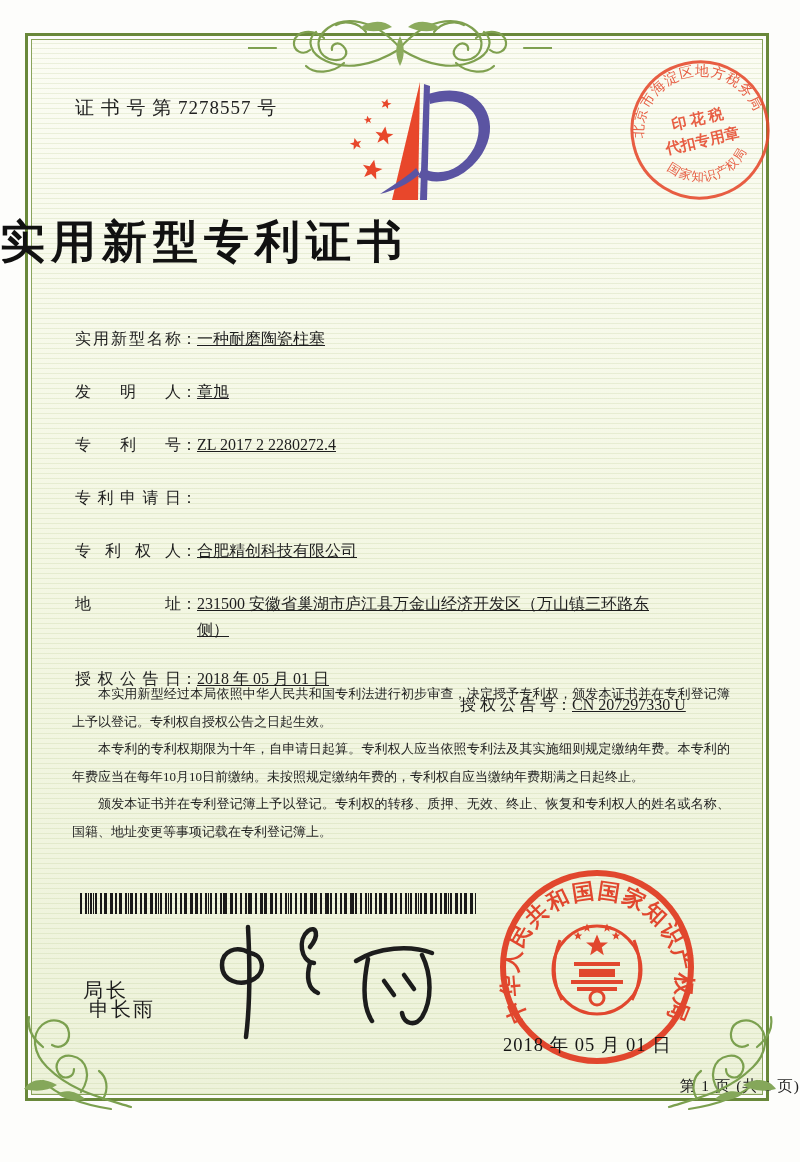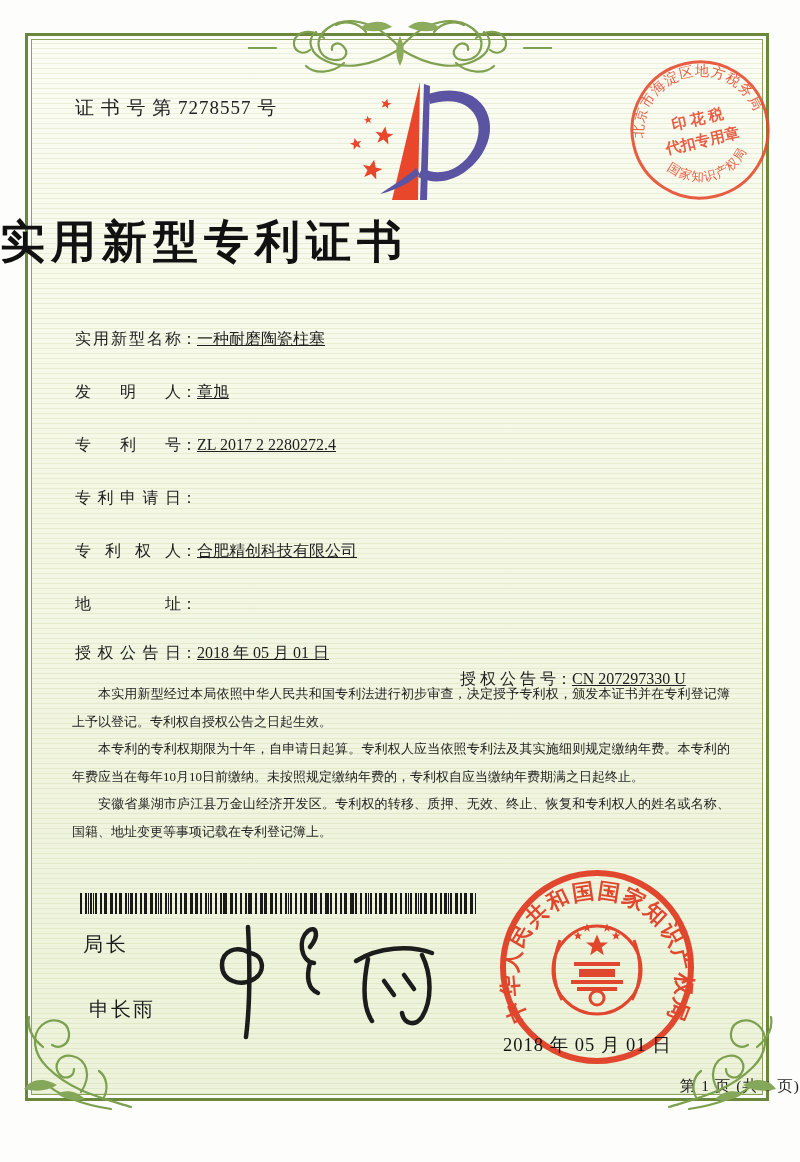--- a/index.html
+++ b/index.html
@@ -57,21 +57,21 @@
   .body-text p{margin:0; text-indent:2em;}
 
   .barcode{
     position:absolute; left:80px; top:893px; width:396px; height:21px;
     background-image:
       repeating-linear-gradient(90deg,#191919 0 2px, rgba(0,0,0,0) 2px 5px),
       repeating-linear-gradient(90deg,#191919 0 1px, rgba(0,0,0,0) 1px 8px),
       repeating-linear-gradient(90deg,#191919 0 1px, rgba(0,0,0,0) 1px 13px);
   }
 
-  .director-title{position:absolute; left:83px; top:931px; font-size:20px; letter-spacing:3px;}
+  .director-title{position:absolute; left:83px; top:977px; font-size:20px; letter-spacing:3px;}
   .director-name{position:absolute; left:89px; top:996px; font-size:20px; letter-spacing:2px;}
   .signature{position:absolute; left:198px; top:905px; width:250px; height:145px;}
 
   .seal{position:absolute; left:490px; top:860px; width:214px; height:214px; mix-blend-mode:multiply; opacity:.93;}
   .seal-date{position:absolute; left:503px; top:1032px; font-size:18.5px; letter-spacing:1px; color:#161616;}
 
   .footer{
     position:absolute; left:0; top:1076px; width:100%;
     text-align:right; font-size:15.5px; letter-spacing:1px;
   }
@@ -206,37 +206,38 @@
           <span class="field-colon">：</span>
       </div>
       <div class="field-row">
         <span class="field-label">专 利 权 人</span>
           <span class="field-colon">：</span>
         <span class="field-value">合肥精创科技有限公司</span>
       </div>
       <div class="field-row row-address">
         <span class="field-label">地　　　　址</span>
           <span class="field-colon">：</span>
+        <span class="field-value">231500 安徽省巢湖市庐江县万金山经济开发区（万山镇三环路东侧）</span>
       </div>
       <div class="field-row grant-row">
         <span class="field-label">授权公告日</span>
           <span class="field-colon">：</span>
         <span class="field-value">2018 年 05 月 01 日</span>
         <span class="grant-right">
           <span class="field-label">授权公告号</span>
             <span class="field-colon">：</span>
           <span class="field-value">CN 207297330 U</span>
         </span>
       </div>
     </div>
 
     <div class="body-text">
       <p>本实用新型经过本局依照中华人民共和国专利法进行初步审查，决定授予专利权，颁发本证书并在专利登记簿上予以登记。专利权自授权公告之日起生效。</p>
       <p>本专利的专利权期限为十年，自申请日起算。专利权人应当依照专利法及其实施细则规定缴纳年费。本专利的年费应当在每年10月10日前缴纳。未按照规定缴纳年费的，专利权自应当缴纳年费期满之日起终止。</p>
-      <p>安徽省巢湖市庐江县万金山经济开发区。专利权的转移、质押、无效、终止、恢复和专利权人的姓名或名称、国籍、地址变更等事项记载在专利登记簿上。</p>
+      <p>颁发本证书并在专利登记簿上予以登记。专利权的转移、质押、无效、终止、恢复和专利权人的姓名或名称、国籍、地址变更等事项记载在专利登记簿上。</p>
     </div>
 
     <div class="barcode"></div>
 
     <div class="director-title">局长</div>
     <div class="director-name">申长雨</div>
 
     <svg class="signature" viewBox="0 0 250 145">
       <g fill="none" stroke="#1c1c1c" stroke-width="4.5" stroke-linecap="round" stroke-linejoin="round">
         <path d="M52,48 C38,40 24,46 24,60 C24,76 42,82 56,74 C68,67 66,50 52,48 Z"></path>

